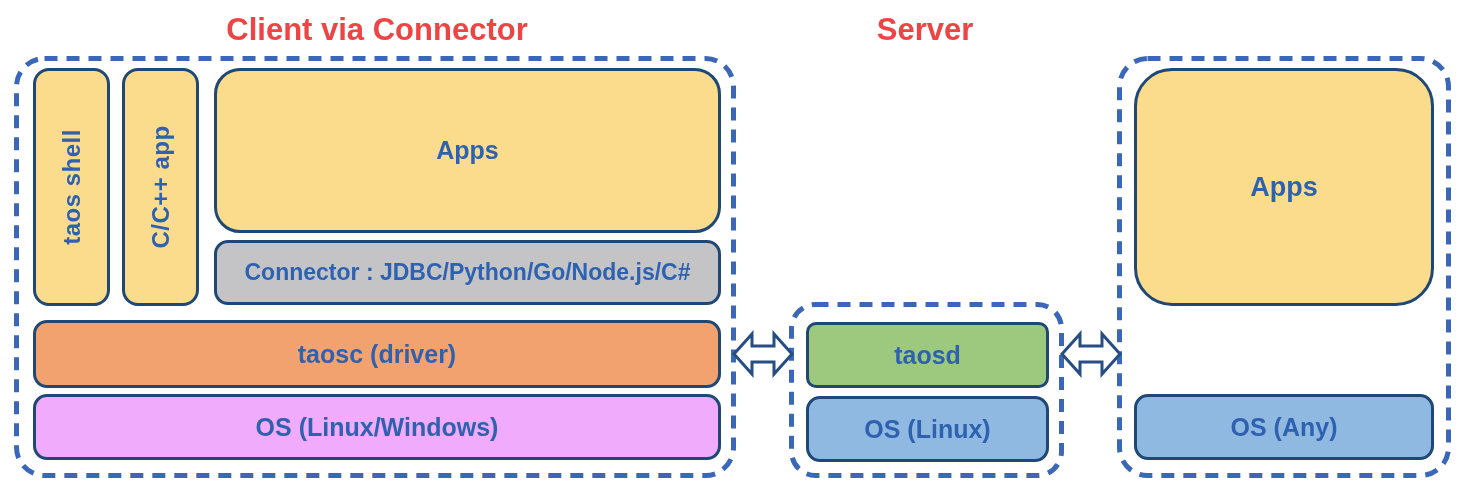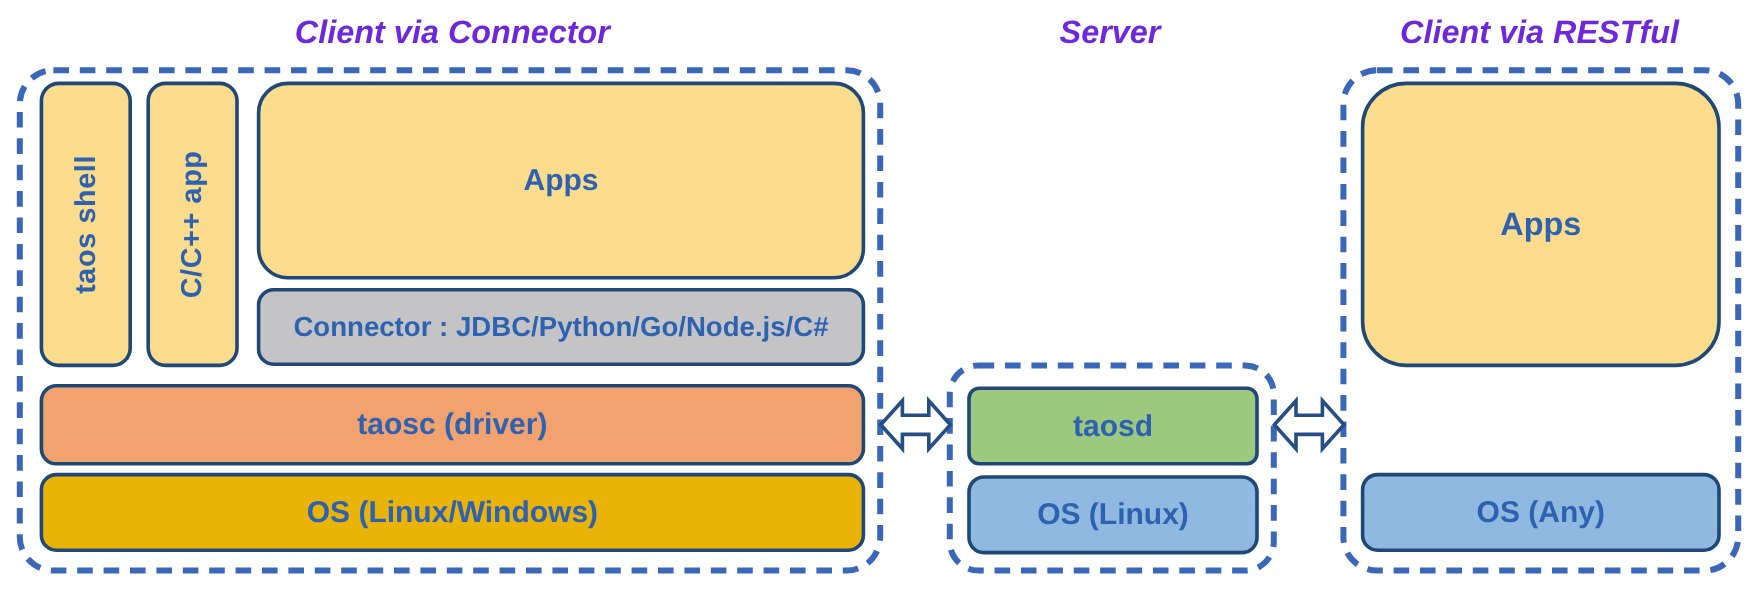--- a/index.html
+++ b/index.html
@@ -5,24 +5,23 @@
   html,body{margin:0;padding:0;background:#ffffff;}
   #canvas{
     position:relative;
     width:1467px;height:498px;
     background:#ffffff;
     font-family:"Liberation Sans", sans-serif;
     overflow:hidden;
   }
   .title{
     position:absolute;
-    font-size:27px;font-weight:bold;color:#6d28d9;
+    font-size:31px;font-weight:bold;color:#ef4444;
     text-align:center;
     white-space:nowrap;
-    font-style:italic;
   }
   .box{
     position:absolute;
     border:3px solid #1F4876;
     box-sizing:border-box;
     display:flex;align-items:center;justify-content:center;
     font-weight:bold;
     color:#2E62B1;
     text-align:center;
   }
@@ -44,21 +43,20 @@
     pointer-events:none;
   }
 </style>
 </head>
 <body>
 
 <div id="canvas">
 
   <div class="title" style="left:177px;top:12px;width:400px;">Client via Connector</div>
   <div class="title" style="left:825px;top:12px;width:200px;">Server</div>
-  <div class="title" style="left:1133px;top:12px;width:300px;">Client via RESTful</div>
 
   <div class="box r16" style="left: 33px; top: 68px; width: 77px; height: 238px; background-color: rgb(250, 220, 140);">
     <span class="vlabel">taos shell</span>
   </div>
 
   <div class="box r16" style="left: 122px; top: 68px; width: 77px; height: 238px; background-color: rgb(250, 220, 140);">
     <span class="vlabel">C/C++ app</span>
   </div>
 
   <div class="box r26 fs25" style="left: 214px; top: 68px; width: 507px; height: 165px; background-color: rgb(250, 220, 140);">
@@ -66,21 +64,21 @@
   </div>
 
   <div class="box r14 fs23" style="left: 214px; top: 240px; width: 507px; height: 65px; background-color: rgb(196, 196, 198);">
     <span>Connector : JDBC/Python/Go/Node.js/C#</span>
   </div>
 
   <div class="box r14 fs25" style="left: 33px; top: 320px; width: 688px; height: 68px; background-color: rgb(242, 162, 110);">
     <span>taosc (driver)</span>
   </div>
 
-  <div class="box r14 fs25" style="left: 33px; top: 394px; width: 688px; height: 66px; background-color: #eab308;">
+  <div class="box r14 fs25" style="left: 33px; top: 394px; width: 688px; height: 66px; background-color: #f0abfc;">
     <span>OS (Linux/Windows)</span>
   </div>
 
   <div class="box r14 fs25" style="left: 806px; top: 322px; width: 243px; height: 66px; background-color: rgb(156, 201, 126); border-radius: 10px;">
     <span>taosd</span>
   </div>
 
   <div class="box r14 fs25" style="left: 806px; top: 396px; width: 243px; height: 66px; background-color: rgb(143, 185, 224);">
     <span>OS (Linux)</span>
   </div>

